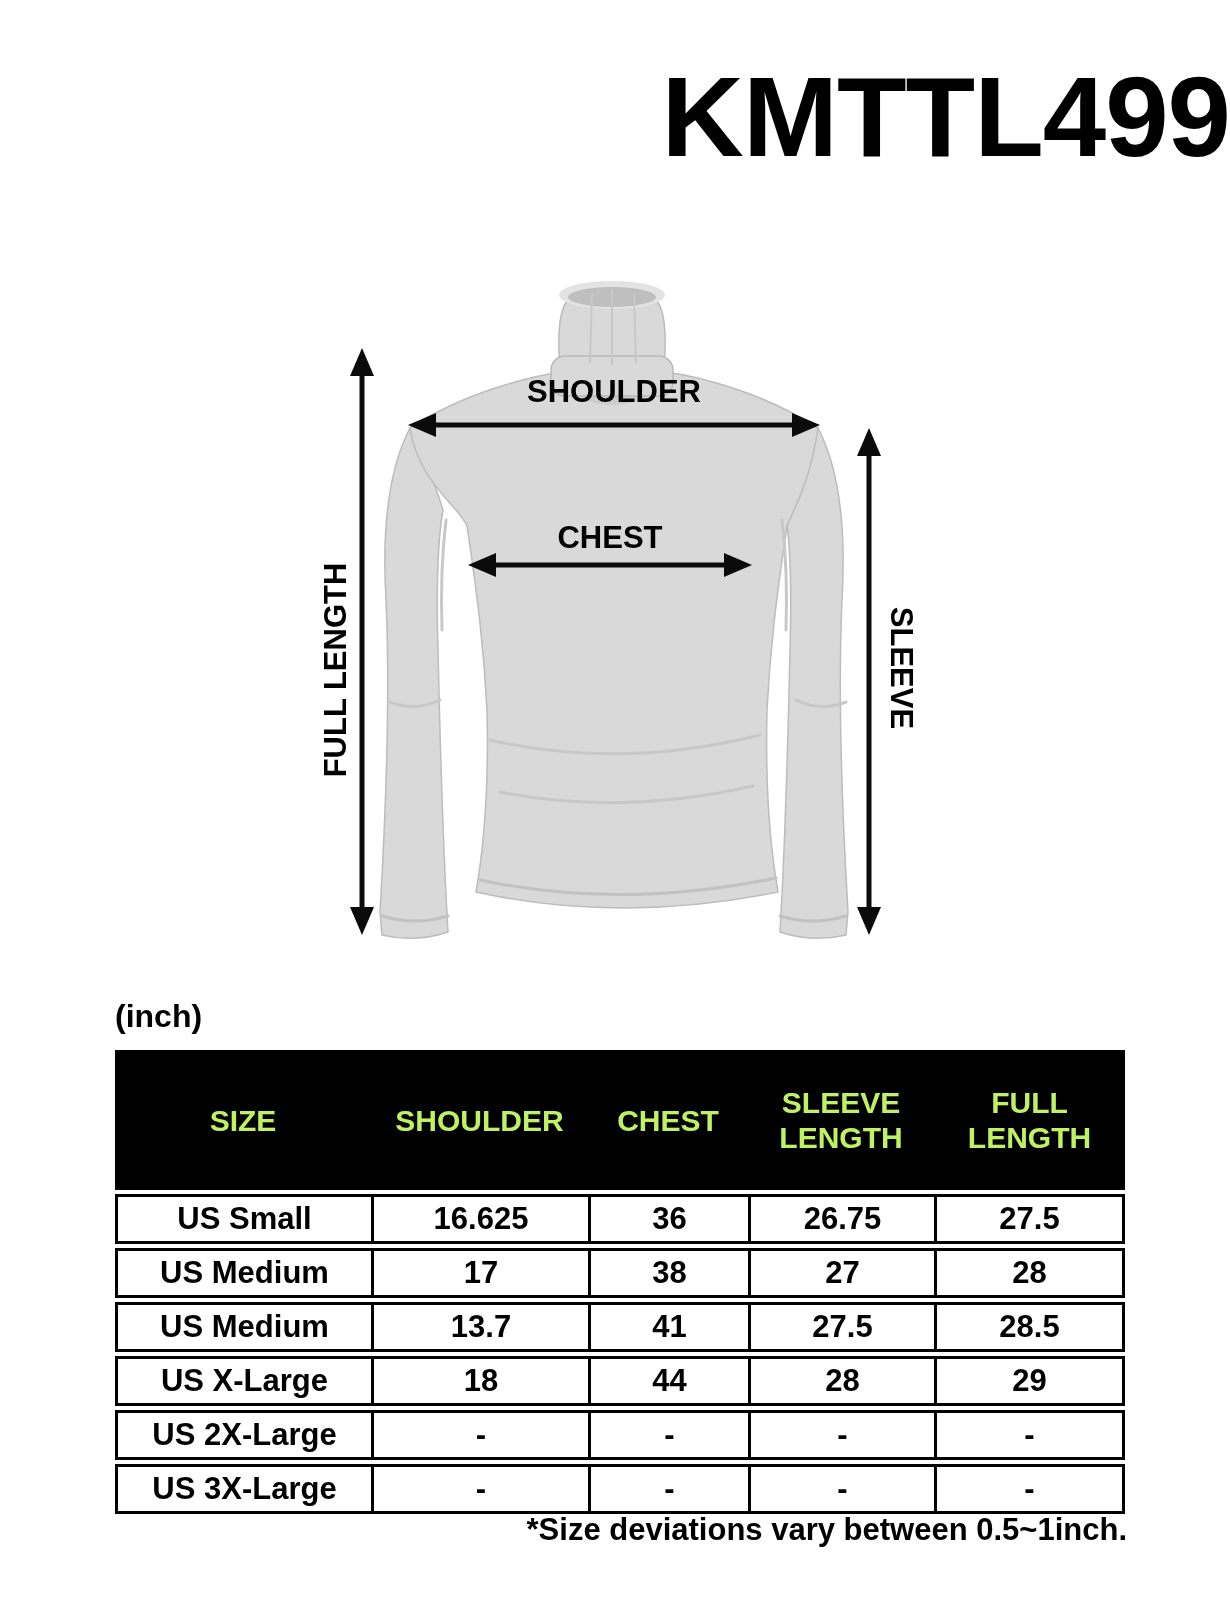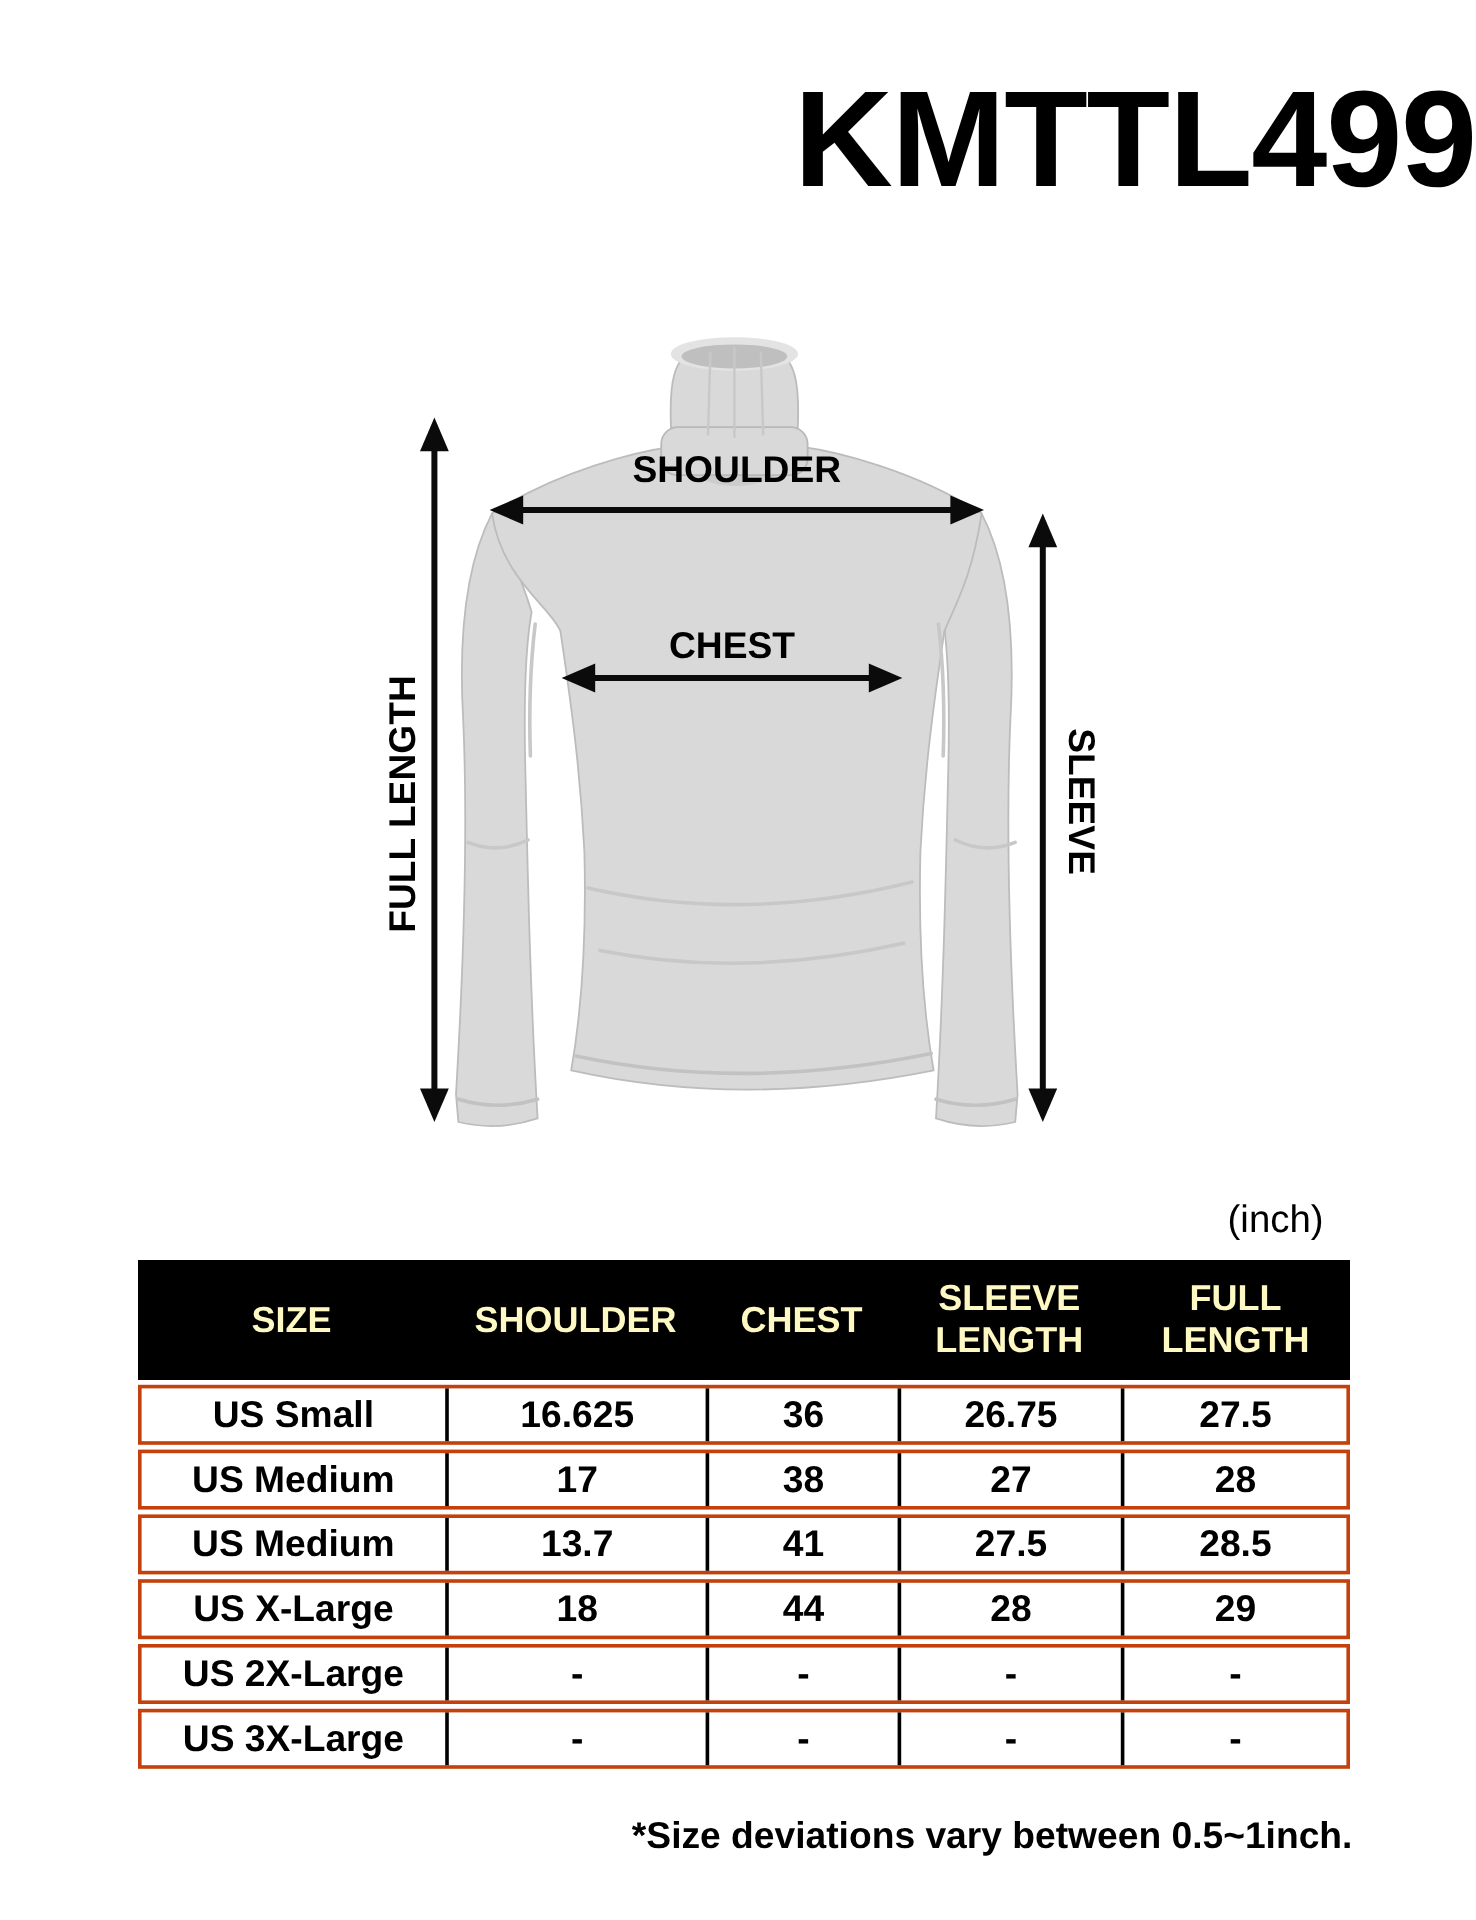--- a/index.html
+++ b/index.html
@@ -14,35 +14,35 @@
 
   .diagram{position:absolute;left:290px;top:270px;width:660px;height:690px;}
   .diagram svg{display:block;width:660px;height:690px;}
   .diagram text{
     font-family:"Liberation Sans","DejaVu Sans",sans-serif;
     font-weight:bold;font-size:31px;fill:#000;
   }
 
   .unit-label{
     position:absolute;left:115px;top:998px;width:1010px;
-    text-align:right;padding-right:22px;box-sizing:border-box;
-    font-size:32px;font-weight:normal;
+    padding-right:22px;box-sizing:border-box;
+    font-size:32px;font-weight:bold;
   }
 
   .size-table{position:absolute;left:115px;top:1050px;width:1010px;}
   .thead{
-    display:flex;width:1010px;height:100px;background:#000;color:#fef9c3;
+    display:flex;width:1010px;height:140px;background:#000;color:#bef264;
     align-items:center;
   }
   .thead .cell{
     display:flex;align-items:center;justify-content:center;text-align:center;
     font-size:30px;font-weight:bold;line-height:35px;height:100%;
   }
   .trow{
-    display:flex;width:1010px;height:50px;border:3px solid #c2410c;
+    display:flex;width:1010px;height:50px;border:3px solid #000000;
     box-sizing:border-box;margin-top:4px;background:#fff;
   }
   .trow .cell{
     display:flex;align-items:center;justify-content:center;text-align:center;
     font-size:31px;font-weight:bold;box-sizing:border-box;height:100%;
   }
   .trow .cell{border-right:3px solid #000;}
   .trow .cell:last-child{border-right:none;}
   .c0{width:256px;flex:none;}
   .c1{width:217px;flex:none;}

